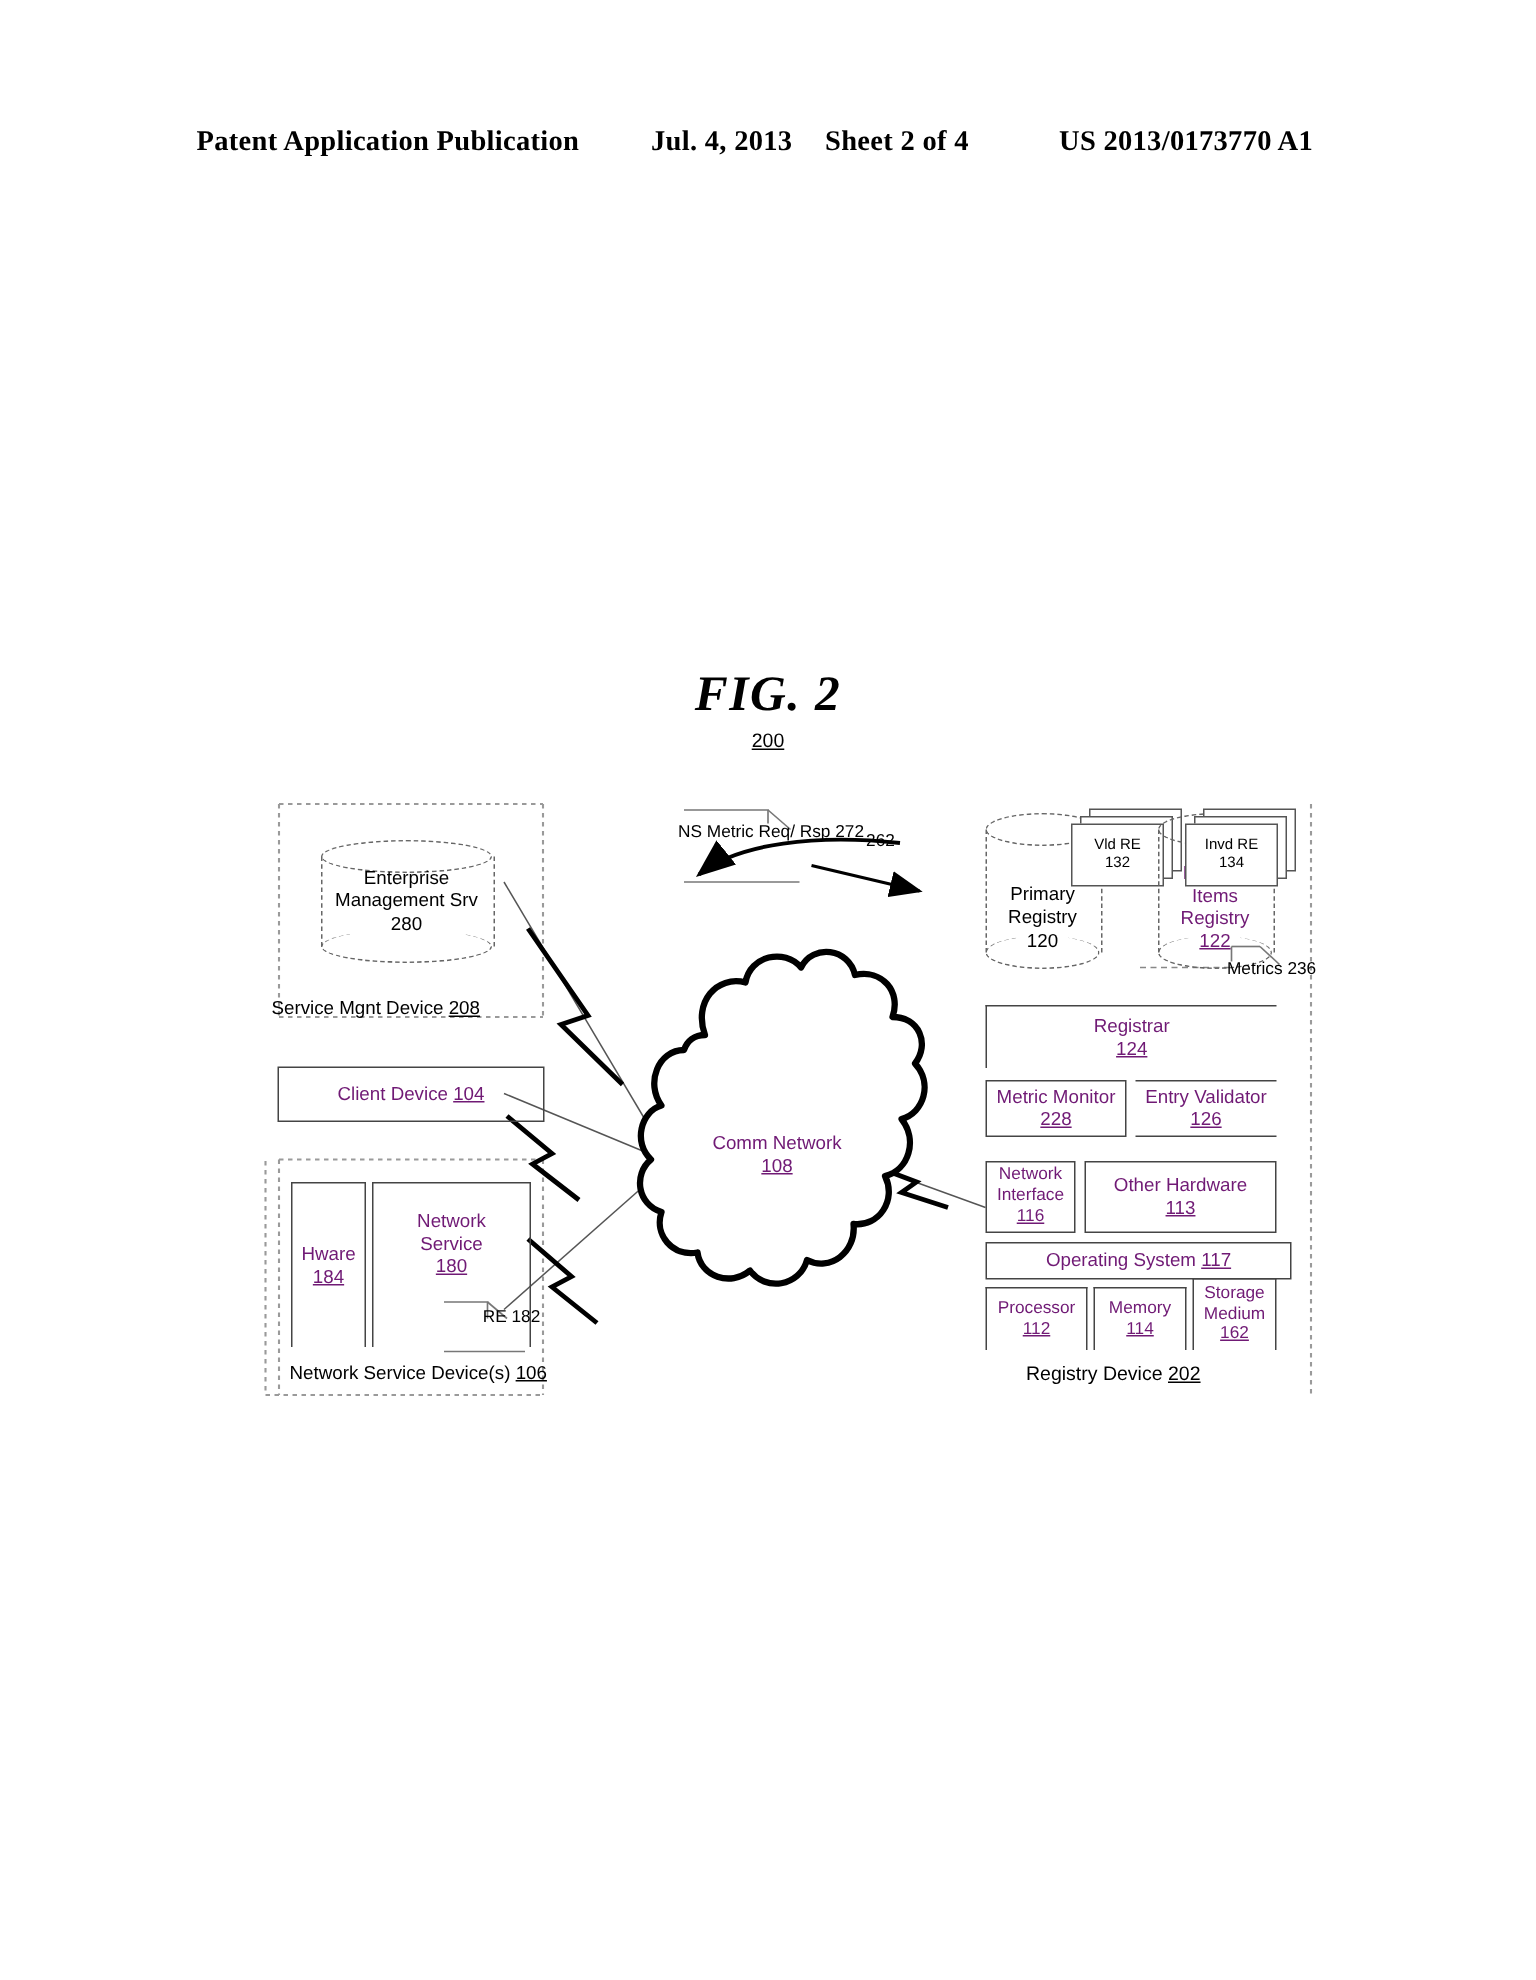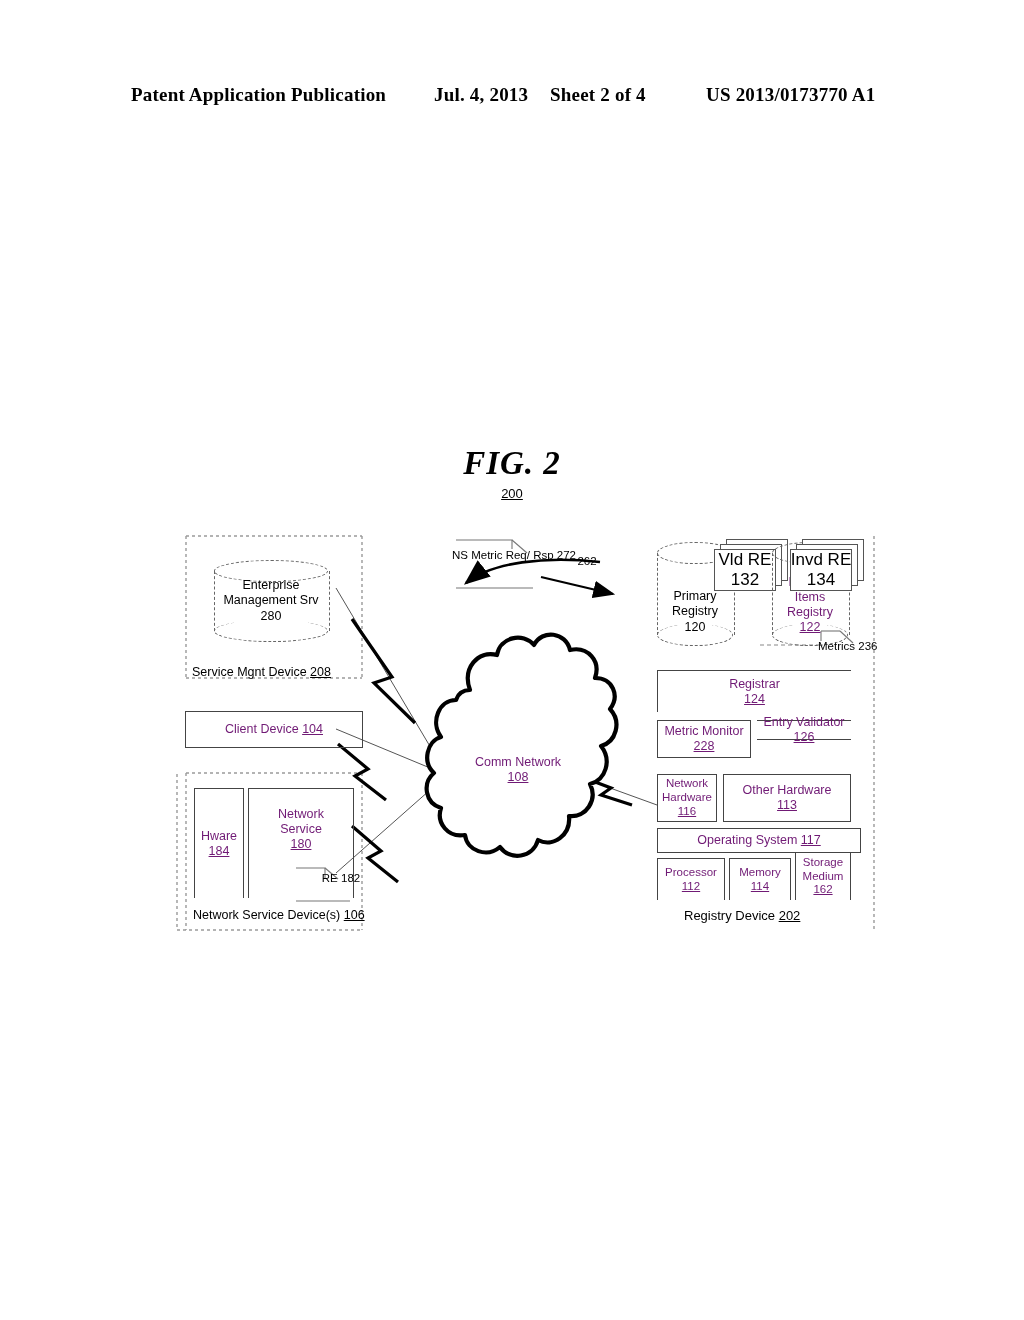--- a/index.html
+++ b/index.html
@@ -166,21 +166,21 @@
   .docstack .sheet.s2 { left: 6px;  top: 5px; width: 62px; height: 42px; }
   .docstack .sheet.s1 { left: 0;    top: 10px; width: 62px; height: 42px; }
   .docstack .doc-text {
     position: absolute;
     left: 0; top: 10px;
     width: 62px; height: 42px;
     display: flex;
     flex-direction: column;
     justify-content: center;
     align-items: center;
-    font-size: 17px;
+    font-size: 10px;
     line-height: 1.2;
   }
 
   
   .callout {
     position: absolute;
     font-size: 11.5px;
     line-height: 1.2;
     text-align: center;
     white-space: nowrap;
@@ -278,21 +278,21 @@
   <div class="cyl" style="left:214px; top:560px; width:114px; height:82px;">
     <div class="cyl-body"></div>
     <div class="cyl-bot"></div>
     <div class="cyl-top"></div>
     <div class="cyl-text">
       <span class="lbl">Enterprise</span>
       <span class="lbl">Management Srv</span>
       <span class="ref">280</span>
     </div>
   </div>
-  <div class="region-label" style="left:192px; top:665px;">
+  <div class="region-label" style="left:181px; top:665px;">
     <span>Service Mgnt Device</span>
     <span class="ref-inline">208</span>
   </div>
 
   <div class="node box-solid center-v" style="left:185px; top:711px; width:178px; height:37px;">
     <div>
       <span>Client Device</span>
       <span class="ref-inline">104</span>
     </div>
   </div>
@@ -383,28 +383,28 @@
   <div class="node box-tl center-v" style="left:657px; top:670px; width:194px; height:42px;">
     <span class="lbl">Registrar</span>
     <span class="ref">124</span>
   </div>
 
   <div class="node box-solid center-v" style="left:657px; top:720px; width:94px; height:38px;">
     <span class="lbl">Metric Monitor</span>
     <span class="ref">228</span>
   </div>
 
-  <div class="node box-tb center-v" style="left:757px; top:720px; width:94px; height:20px;">
+  <div class="node box-tb center-v" style="left:757px; top:720px; width:94px; height:38px;">
     <span class="lbl">Entry Validator</span>
     <span class="ref">126</span>
   </div>
 
   <div class="node box-solid center-v" style="left:657px; top:774px; width:60px; height:48px; font-size:11.5px;">
     <span class="lbl">Network</span>
-    <span class="lbl">Hardware</span>
+    <span class="lbl">Interface</span>
     <span class="ref">116</span>
   </div>
 
   <div class="node box-solid center-v" style="left:723px; top:774px; width:128px; height:48px;">
     <span class="lbl">Other Hardware</span>
     <span class="ref">113</span>
   </div>
 
   <div class="node box-solid center-v" style="left:657px; top:828px; width:204px; height:25px;">
     <div>

